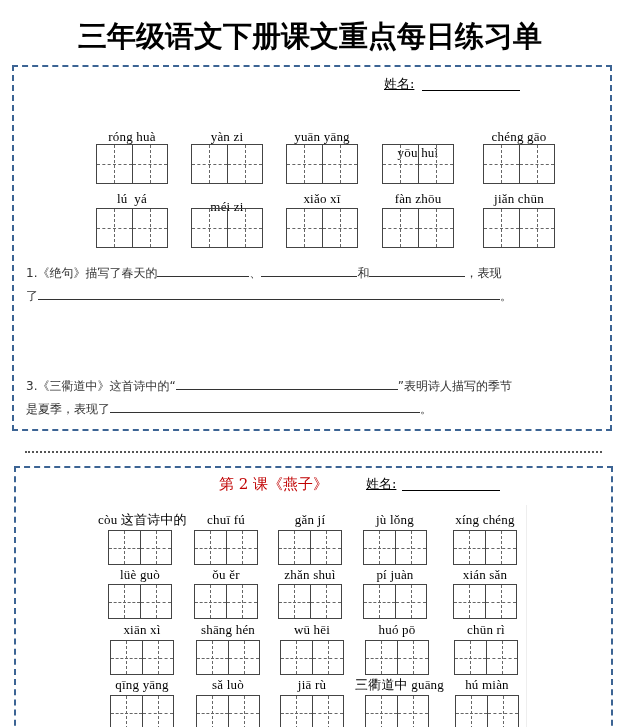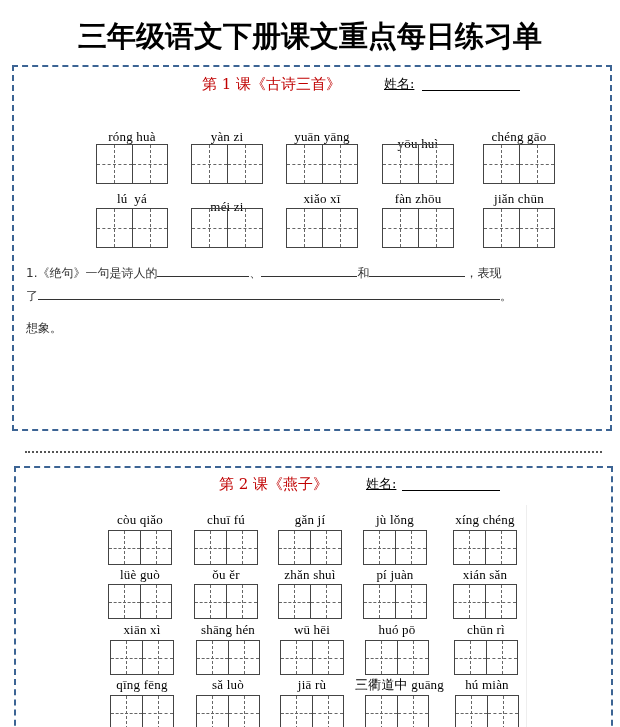--- a/index.html
+++ b/index.html
@@ -60,21 +60,20 @@
   }
   .faint-edge { position: absolute; left: 526px; top: 505px; width: 1px; height: 222px; background: #eee; }
 </style>
 </head>
 <body>
 
 <div class="doc-title">三年级语文下册课文重点每日练习单</div>
 
 <div class="lesson-box box1">
   <div class="lesson-header">
-    <span class="lesson-title" style="left:188px;">第 1 课《古诗三首》</span>
     <span class="name-label" style="left:370px;">姓名:</span>
     <div class="name-line" style="left:408px; top:17px; width:98px;"></div>
   </div>
 
   <div class="pinyin-cell" style="left:82px; top:62px; width:72px;">
     <div class="pinyin" style="top:0;">róng huà</div>
     <div class="grid" style="top:15px; width:72px; height:40px;">
         <div class="sq"></div>
         <div class="sq"></div>
       </div>
@@ -87,21 +86,21 @@
       </div>
   </div>
   <div class="pinyin-cell" style="left:272px; top:62px; width:72px;">
     <div class="pinyin" style="top:0;">yuān yāng</div>
     <div class="grid" style="top:15px; width:72px; height:40px;">
         <div class="sq"></div>
         <div class="sq"></div>
       </div>
   </div>
   <div class="pinyin-cell" style="left:368px; top:62px; width:72px;">
-    <div class="pinyin" style="top:7px;">yōu huì</div>
+    <div class="pinyin" style="top:16px;">yōu huì</div>
     <div class="grid" style="top:15px; width:72px; height:40px;">
         <div class="sq"></div>
         <div class="sq"></div>
       </div>
   </div>
   <div class="pinyin-cell" style="left:469px; top:62px; width:72px;">
     <div class="pinyin" style="top:0;">chéng gāo</div>
     <div class="grid" style="top:15px; width:72px; height:40px;">
         <div class="sq"></div>
         <div class="sq"></div>
@@ -139,51 +138,56 @@
   <div class="pinyin-cell" style="left:469px; top:124px; width:72px;">
     <div class="pinyin" style="top:0;">jiǎn chūn</div>
     <div class="grid" style="top:17px; width:72px; height:40px;">
         <div class="sq"></div>
         <div class="sq"></div>
       </div>
   </div>
 
   <div class="question" style="top:195px;">
     <div>
-      <span>1.</span><span>《绝句》一句是诗人的</span><span class="blank" style="width:92px;"></span><span>、</span><span class="blank" style="width:96px;"></span><span>和</span><span class="blank" style="width:96px;"></span><span>，表现</span>
+      <span>1.</span><span>《绝句》描写了春天的</span><span class="blank" style="width:92px;"></span><span>、</span><span class="blank" style="width:96px;"></span><span>和</span><span class="blank" style="width:96px;"></span><span>，表现</span>
     </div>
     <div>
       <span>了</span><span class="blank" style="width:462px;"></span><span>。</span>
     </div>
   </div>
 
   <div class="question" style="top:250px;">
+  </div>
+
+  <div class="question" style="top:308px;">
     <div>
-      <span>想象。</span>
-    </div>
-  </div>
-
+      <span>3.</span><span>《三衢道中》这首诗中的“</span><span class="blank" style="width:222px;"></span><span>”表明诗人描写的季节</span>
+    </div>
+    <div>
+      <span>是夏季，表现了</span><span class="blank" style="width:310px;"></span><span>。</span>
+    </div>
+  </div>
 </div>
 
 <div class="separator"></div>
 
 <div class="lesson-box box2">
   <div class="lesson-header" style="top:5px;">
     <span class="lesson-title" style="left:203px;">第 2 课《燕子》</span>
     <span class="name-label" style="left:350px;">姓名:</span>
     <div class="name-line" style="left:386px; top:17px; width:98px;"></div>
   </div>
 </div>
 
 <div class="faint-edge"></div>
 
 <div id="l2grids">
 
   <div class="pinyin-cell" style="left:108px; top:512px; width:64px;">
-      <div class="pinyin">còu qiǎo</div>
+      <div class="pinyin">còu 这首诗中的</div>
       <div class="grid" style="top:18px;width:64px;height:35px;">
         <div class="sq"></div>
         <div class="sq"></div>
       </div>
     </div>
   <div class="pinyin-cell" style="left:194px; top:512px; width:64px;">
       <div class="pinyin">chuī fú</div>
       <div class="grid" style="top:18px;width:64px;height:35px;">
         <div class="sq"></div>
         <div class="sq"></div>
@@ -277,21 +281,21 @@
     </div>
   <div class="pinyin-cell" style="left:454px; top:622px; width:64px;">
       <div class="pinyin">chūn rì</div>
       <div class="grid" style="top:18px;width:64px;height:35px;">
         <div class="sq"></div>
         <div class="sq"></div>
       </div>
     </div>
 
   <div class="pinyin-cell" style="left:110px; top:677px; width:64px;">
-      <div class="pinyin">qīng fēng</div>
+      <div class="pinyin">qīng yāng</div>
       <div class="grid" style="top:18px;width:64px;height:35px;">
         <div class="sq"></div>
         <div class="sq"></div>
       </div>
     </div>
   <div class="pinyin-cell" style="left:196px; top:677px; width:64px;">
       <div class="pinyin">sǎ luò</div>
       <div class="grid" style="top:18px;width:64px;height:35px;">
         <div class="sq"></div>
         <div class="sq"></div>

